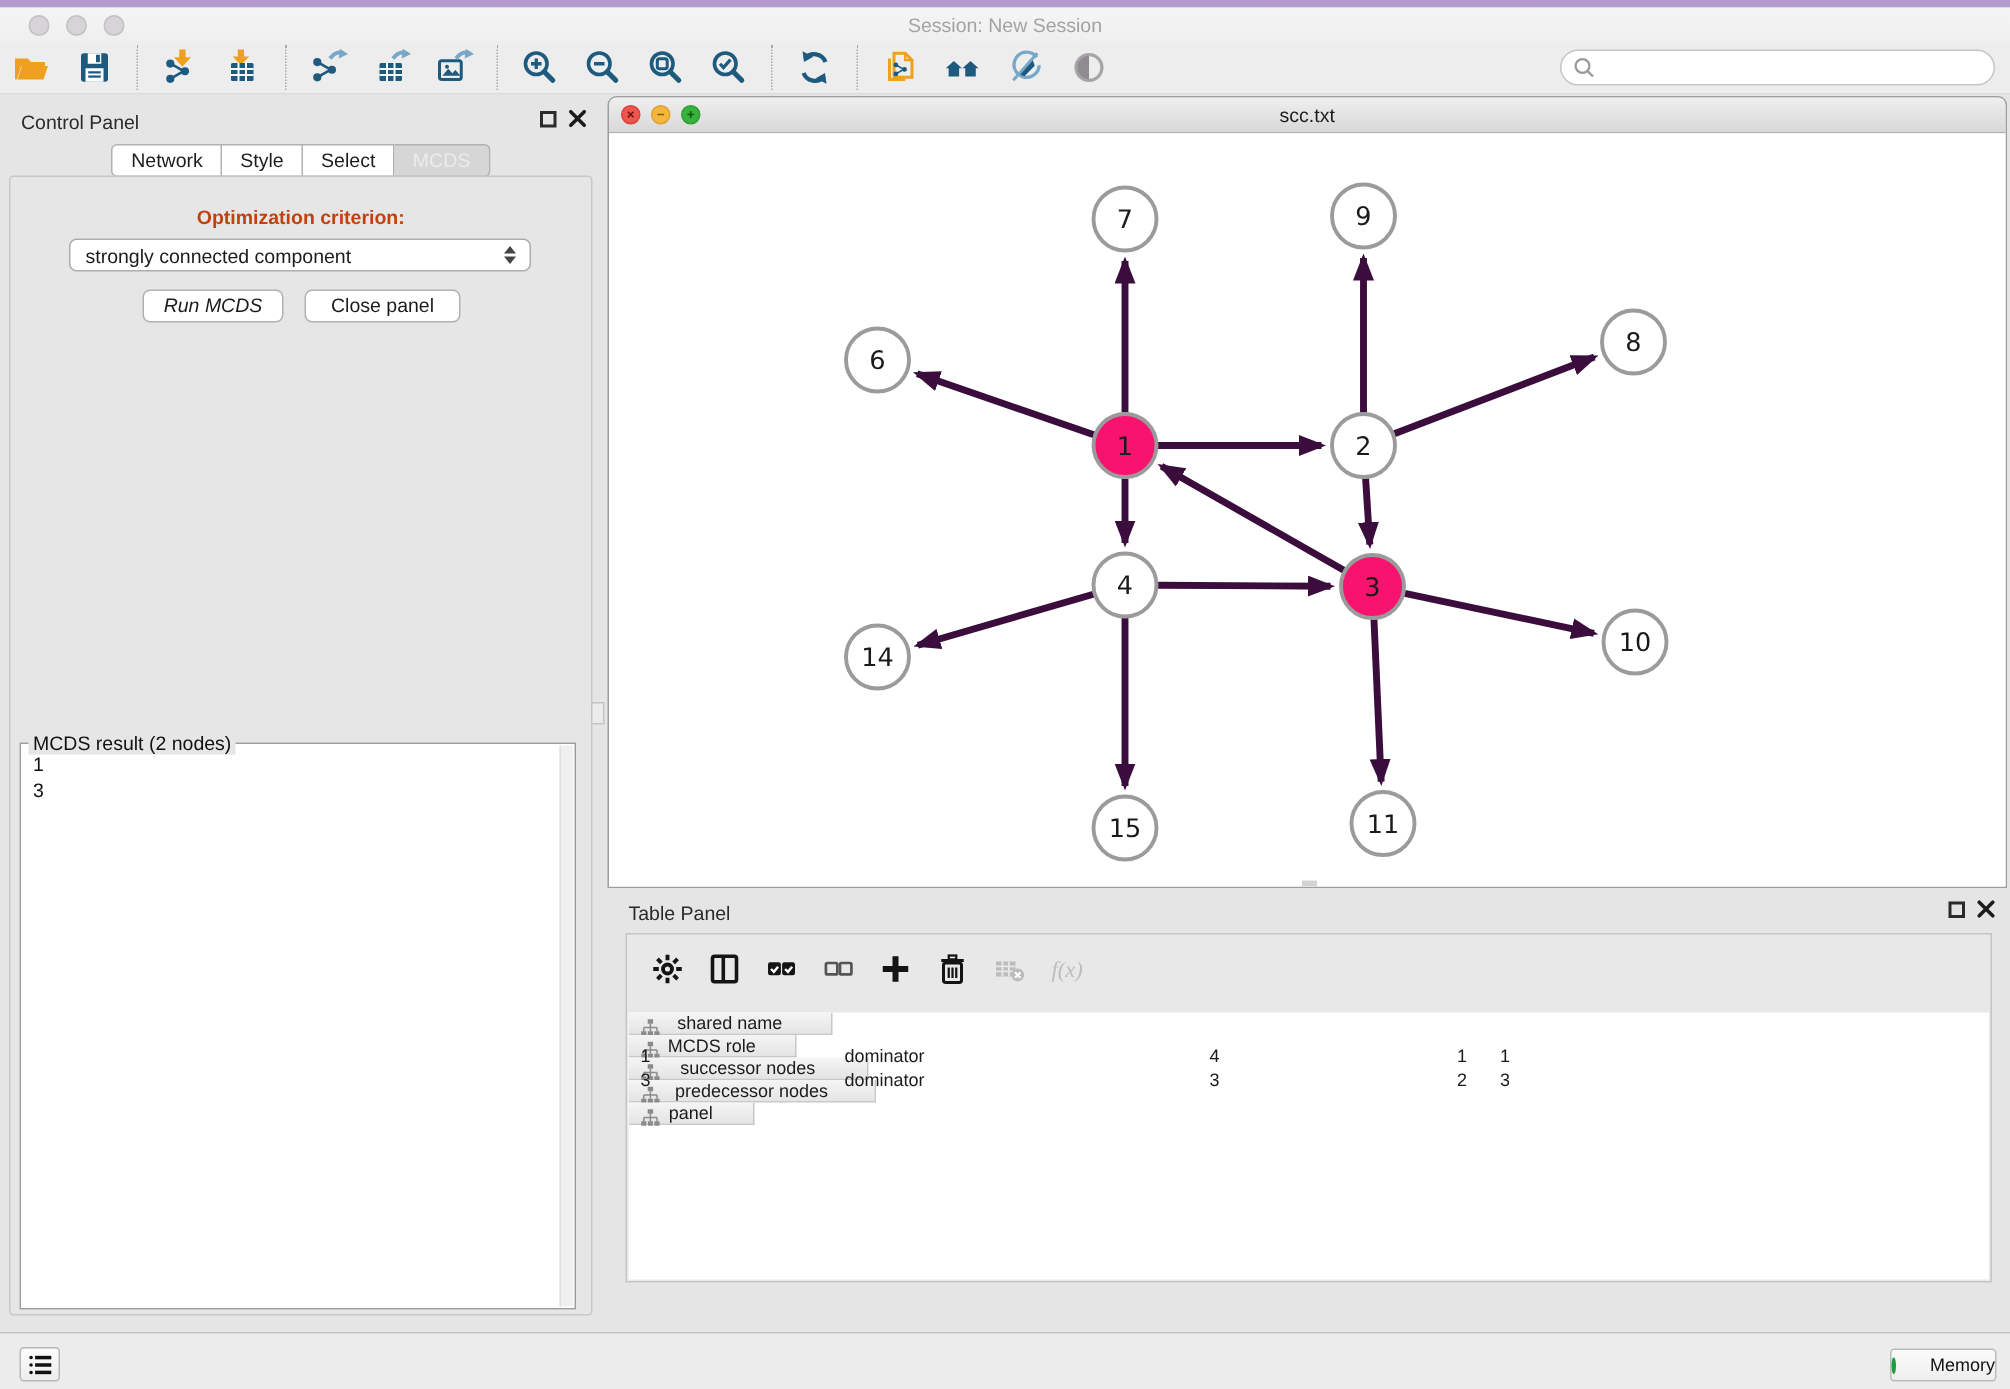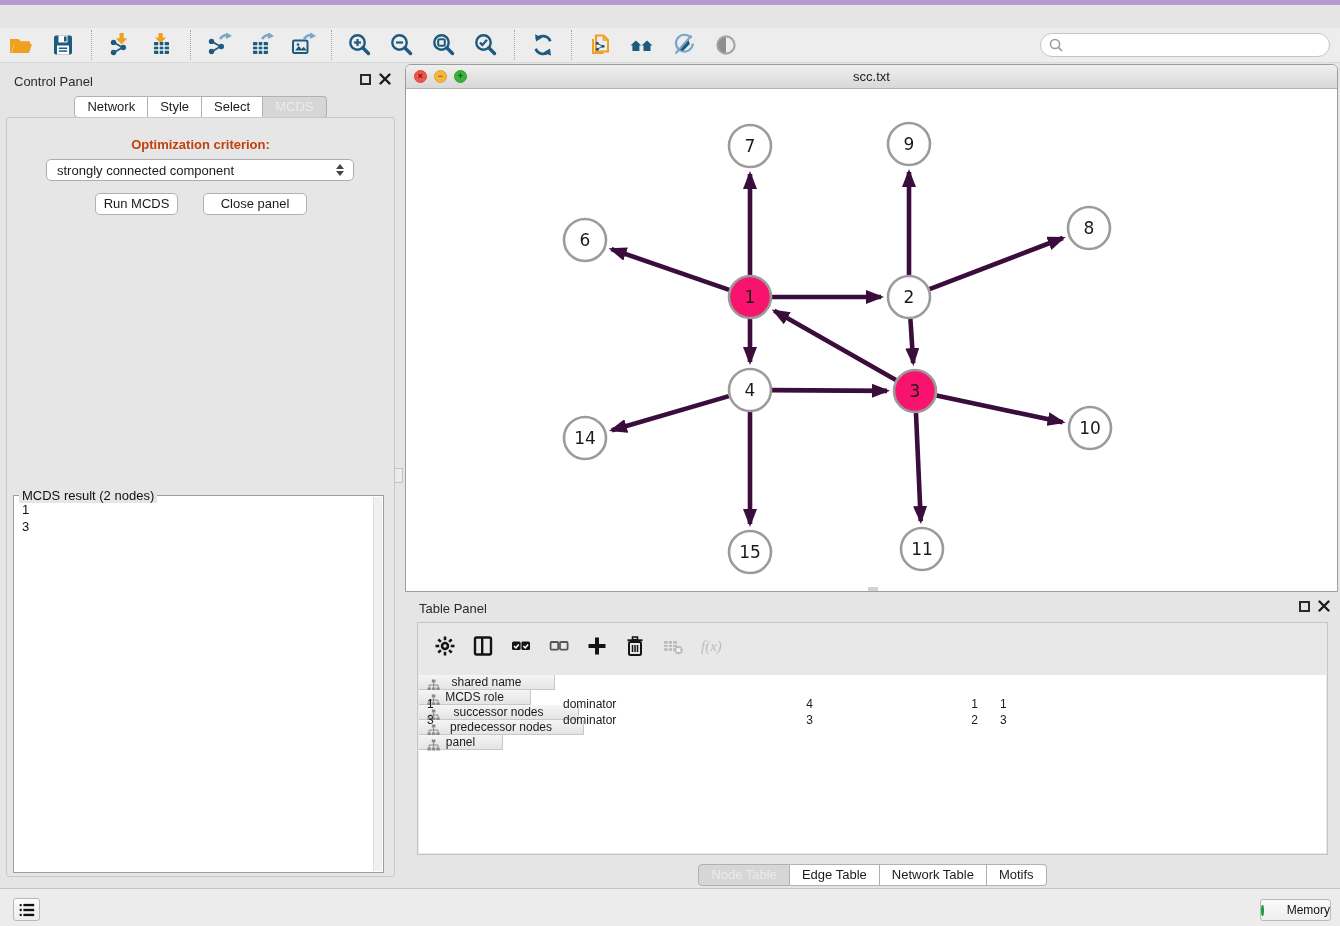--- a/index.html
+++ b/index.html
@@ -45,21 +45,21 @@
   .opt-label { position:absolute; left:0; right:0; top:19px; text-align:center; font-size:13px; color:#c2410c;font-weight:bold; }
   .dropdown { position:absolute; left:39px; top:41px; width:308px; height:22px; background:#fff;
     border:1px solid #aeadae; border-radius:5px; display:flex; align-items:center; }
   .dropdown .dd-text { font-size:13px; color:#1b1b1b; margin-left:10px; flex:1; }
   .dd-stepper { width:18px; display:flex; flex-direction:column; align-items:center; gap:2px; margin-right:4px; }
   .dd-stepper i { width:0; height:0; border-left:4px solid transparent; border-right:4px solid transparent; display:block; }
   .dd-up { border-bottom:5px solid #444; }
   .dd-down { border-top:5px solid #444; }
   .cp-btn { position:absolute; top:75px; height:22px; background:#fff; border:1px solid #b2b1b2;
     border-radius:5px; font-size:13px; color:#1b1b1b; text-align:center; line-height:20px; }
-  .btn-run { left:88px; width:83px; }
+  .btn-run { left:88px; width:94px;font-style:italic; }
   .btn-close { left:196px; width:104px; }
   .groupbox { position:absolute; left:6px; top:377px; width:371px; height:378px; background:#fff;
     border:1px solid #9f9e9f; }
   .gb-legend { position:absolute; top:-8px; left:5px; background:#e7e6e7; padding:0 3px; font-size:13px; color:#111; }
   .gb-lines { position:absolute; left:8px; top:5px; font-size:13px; color:#111; line-height:17px; white-space:pre-line; }
   .gb-scroll { position:absolute; right:1px; top:1px; bottom:1px; width:9px; background:#f1f0f1; border-left:1px solid #e0dfe0; }
 
   .divider-grip { position:absolute; left:394px; top:468px; width:9px; height:15px;
     background:#eceBec; background:#ecebec; border:1px solid #c4c3c4; }
 
@@ -111,20 +111,26 @@
   .sb-memory .dot { width:11px; height:11px; border-radius:50%; background:#1f9e3e; }
   .sb-memory span { font-size:12px; color:#111; }
 </style>
 </head>
 <body>
 
 <div id="app">
 
   <div class="purple-strip"></div>
 
+  <div class="titlebar">
+    <div class="tl-dot"></div>
+    <div class="tl-dot"></div>
+    <div class="tl-dot"></div>
+    <div class="tb-title">Session: New Session</div>
+  </div>
 
   <div class="toolbar">
     <div id="main-toolbar-icons" style="display:flex;align-items:center;">
         <div class="tb-btn">
           <svg viewBox="0 0 26 26">
             <path fill="#efa01f" d="M2 7h8.5l2.2 2.3H22v2.7H6.2L3.2 21H2z"></path>
             <path fill="#efa01f" d="M3.6 21l3-9H24l-3 9z"></path>
           </svg>
         </div>
         <div class="tb-btn">
@@ -568,26 +574,20 @@
             <div class="t-row">
               <div class="t-cell" style="width: 136px; text-align: left; padding: 0px 0px 0px 8px;">3</div>
               <div class="t-cell" style="width: 112px; text-align: left; padding: 0px 0px 0px 8px;">dominator</div>
               <div class="t-cell" style="width: 160px; text-align: right; padding: 0px 14px 0px 0px;">3</div>
               <div class="t-cell" style="width: 165px; text-align: right; padding: 0px 14px 0px 0px;">2</div>
               <div class="t-cell" style="width: 84px; text-align: left; padding: 0px 0px 0px 8px;">3</div>
             </div>
           </div>
       </div>
     </div>
-    <div class="tp-tabs seg" id="tp-tabs">
-        <div class="tab active">Node Table</div>
-        <div class="tab">Edge Table</div>
-        <div class="tab">Network Table</div>
-        <div class="tab">Motifs</div>
-      </div>
   </div>
 
   <div class="statusbar">
     <div class="sb-listbtn">
       <svg viewBox="0 0 20 20">
           <g fill="#111">
             <circle cx="3" cy="4.5" r="1.3"></circle>
             <rect x="6" y="3.2" width="12" height="2.6"></rect>
             <circle cx="3" cy="10" r="1.3"></circle>
             <rect x="6" y="8.7" width="12" height="2.6"></rect>

